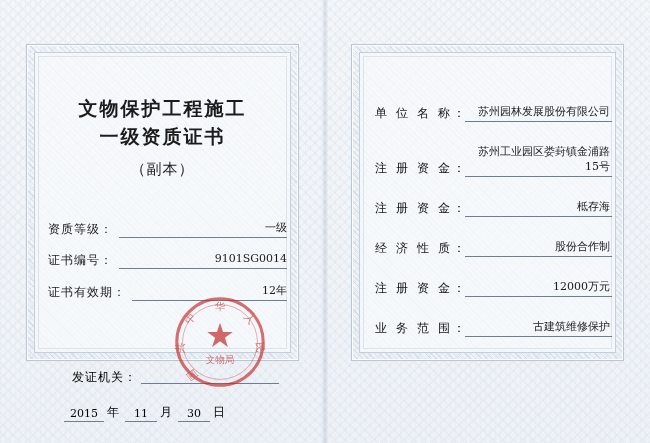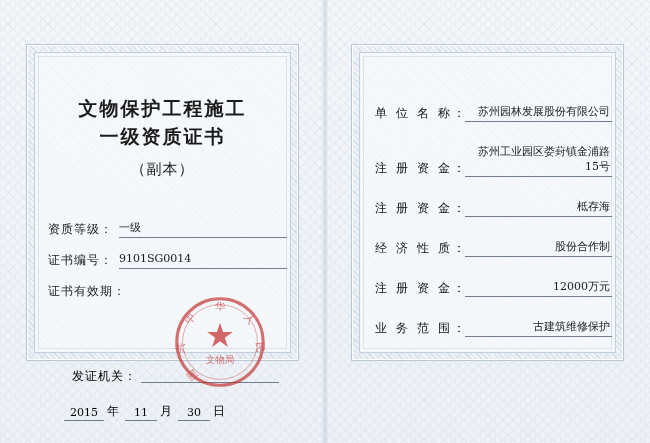--- a/index.html
+++ b/index.html
@@ -119,20 +119,21 @@
   }
   .field-value {
     flex: 1 1 auto;
     margin-left: 6px;
     padding-bottom: 2px;
     border-bottom: 1px solid #6f7d8c;
     font-size: 11px;
     font-family: "DejaVu Serif", "Liberation Serif", serif;
     color: #1a1a1a;
     min-height: 14px;
+    text-align: right;
   }
 
   .issuer-row {
     margin-top: 68px;
     padding-left: 34px;
     display: flex;
     align-items: flex-start;
     font-size: 12px;
   }
   .issuer-label {
@@ -230,20 +231,21 @@
         <div class="field-row">
           <span class="field-label">资质等级：</span>
           <span class="field-value">一级</span>
         </div>
         <div class="field-row">
           <span class="field-label">证书编号：</span>
           <span class="field-value">9101SG0014</span>
         </div>
         <div class="field-row">
           <span class="field-label">证书有效期：</span>
+          <span class="field-value">12年</span>
         </div>
       </div>
 
       <div class="issuer-row">
         <span class="issuer-label">发证机关：</span>
         <span class="issuer-line"></span>
       </div>
 
       <div class="date-row">
         <span class="date-seg">

